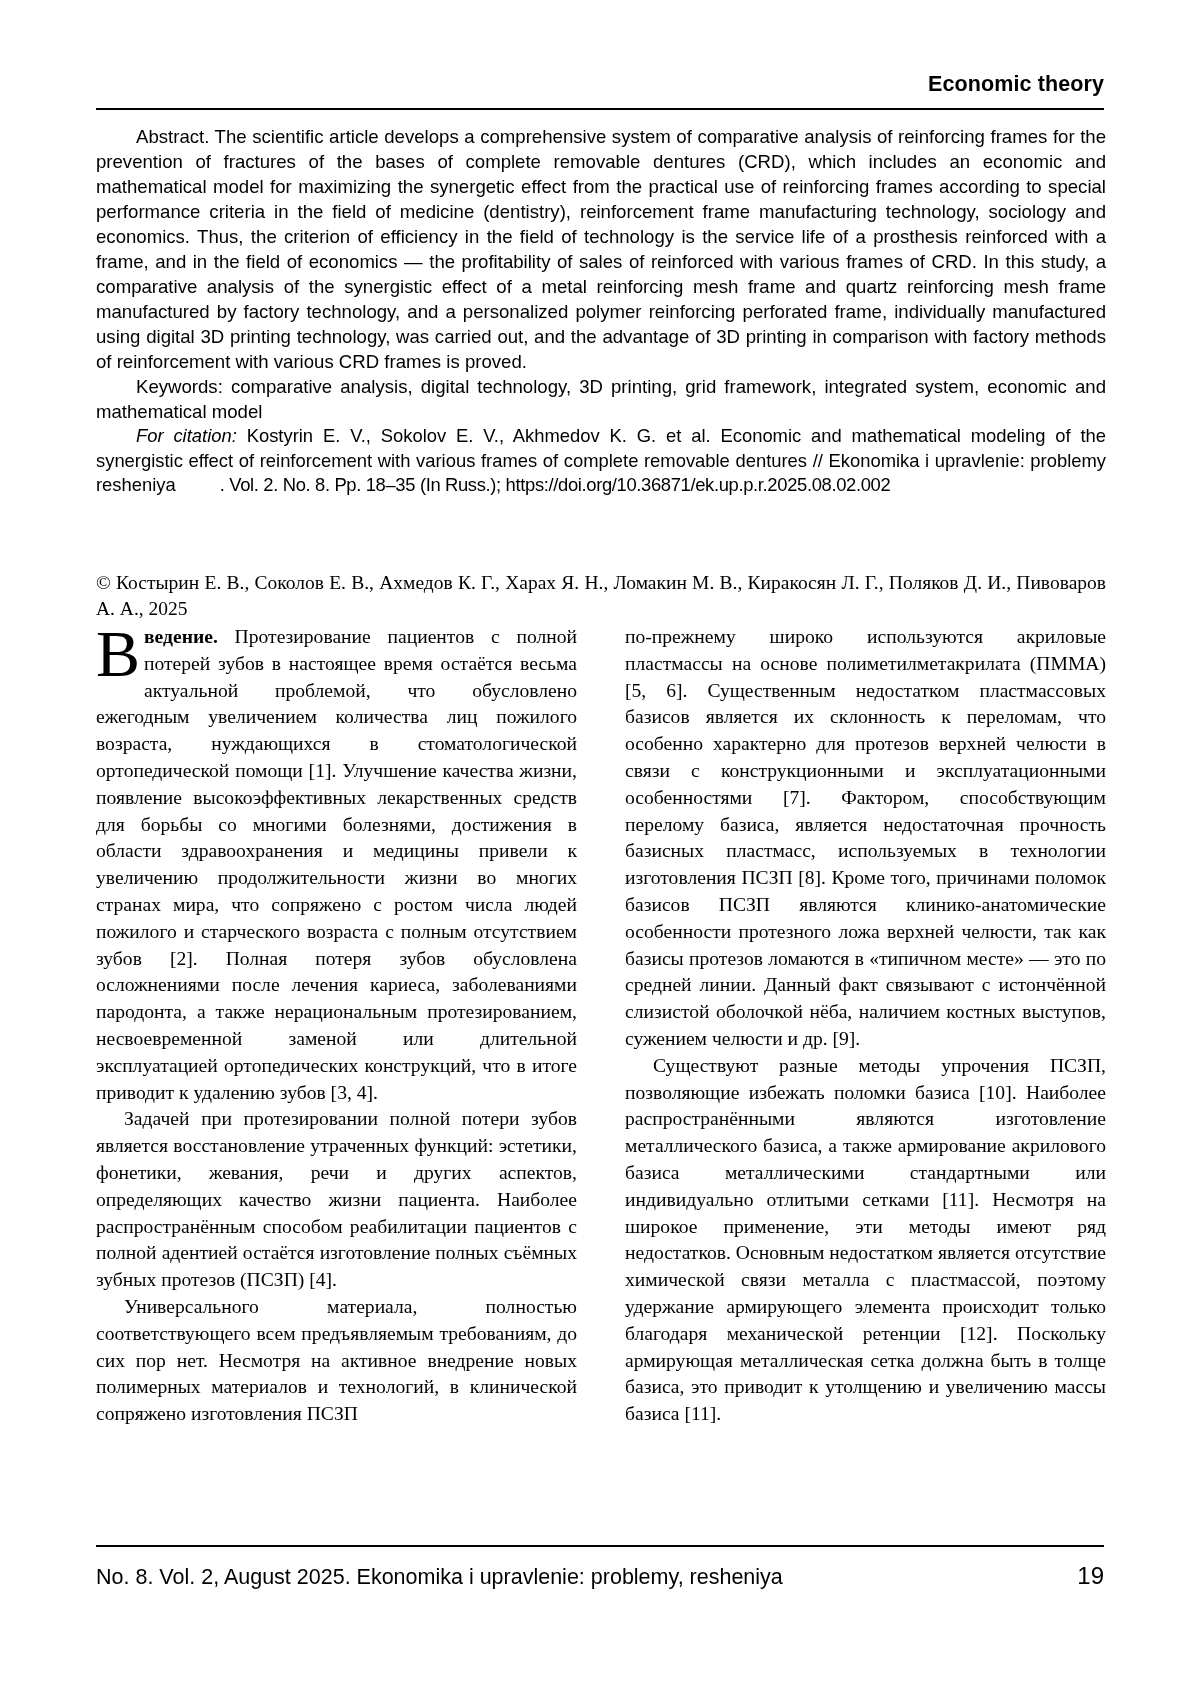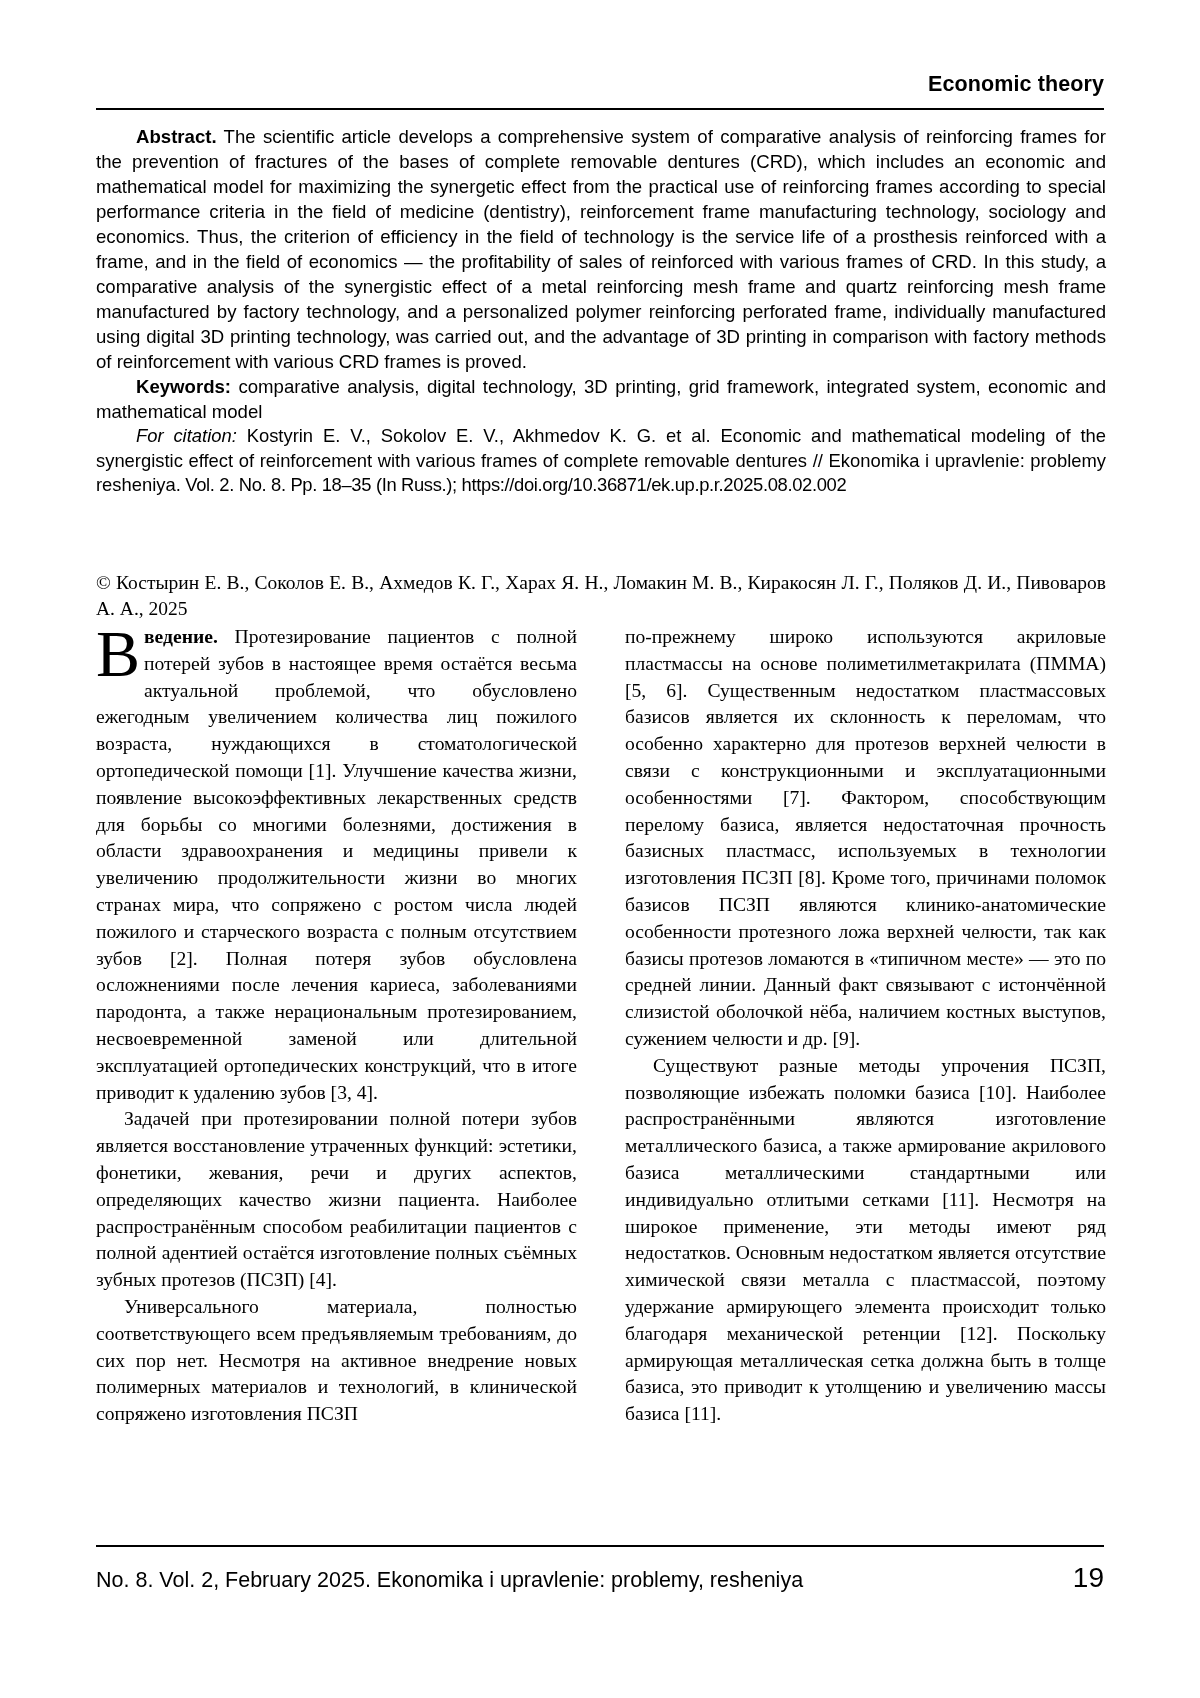--- a/index.html
+++ b/index.html
@@ -53,41 +53,42 @@
     text-align: justify;
     text-justify: inter-word;
   }
   .abs-block p {
     margin: 0;
   }
   .abs-block .ind {
     text-indent: 40px;
   }
   .lbl {
-    font-weight: bold;
+    font-weight: normal;
   }
   .kw {
     margin-top: 1px;
   }
   .cite {
     margin-top: 14px;
     font-size: 18.4px;
     line-height: 1.34;
     text-align: justify;
     text-indent: 40px;
   }
   .cite .lbl-it {
     font-weight: normal;
     font-style: italic;
   }
   .cite .it {
     margin-top: 20px;
   }
   .cite .tight {
     letter-spacing: -0.35px;
+    margin-left: 44px;
   }
   
   .copyright {
     position: absolute;
     left: 96px;
     top: 550px;
     width: 1010px;
     font-family: "Liberation Serif", serif;
     font-size: 19.5px;
     line-height: 1.33;
@@ -146,21 +147,21 @@
     position: absolute;
     left: 96px;
     top: 1562px;
     width: 1008px;
     display: flex;
     justify-content: space-between;
     align-items: baseline;
     font-size: 21.5px;
   }
   .footer .pageno {
-    font-size: 28px;
+    font-size: 24px;
   }
 </style>
 </head>
 <body>
 
 <div class="page">
 
   <div class="runhead">Economic theory</div>
   <div class="rule-top"></div>
 
@@ -182,17 +183,17 @@
 
     <div class="col">
       <p style="text-indent:0">по-прежнему широко используются акриловые пластмассы на основе полиметилметакрилата (ПММА) [5, 6]. Существенным недостатком пластмассовых базисов является их склонность к переломам, что особенно характерно для протезов верхней челюсти в связи с конструкционными и эксплуатационными особенностями [7]. Фактором, способствующим перелому базиса, является недостаточная прочность базисных пластмасс, используемых в технологии изготовления ПСЗП [8]. Кроме того, причинами поломок базисов ПСЗП являются клинико-анатомические особенности протезного ложа верхней челюсти, так как базисы протезов ломаются в «типичном месте» — это по средней линии. Данный факт связывают с истончённой слизистой оболочкой нёба, наличием костных выступов, сужением челюсти и др. [9].</p>
       <p>Существуют разные методы упрочения ПСЗП, позволяющие избежать поломки базиса [10]. Наиболее распространёнными являются изготовление металлического базиса, а также армирование акрилового базиса металлическими стандартными или индивидуально отлитыми сетками [11]. Несмотря на широкое применение, эти методы имеют ряд недостатков. Основным недостатком является отсутствие химической связи металла с пластмассой, поэтому удержание армирующего элемента происходит только благодаря механической ретенции [12]. Поскольку армирующая металлическая сетка должна быть в толще базиса, это приводит к утолщению и увеличению массы базиса [11].</p>
     </div>
 
   </div>
 
   <div class="rule-bottom"></div>
   <div class="footer">
-    <div>No. 8. Vol. 2, February 2025. Ekonomika i upravlenie: problemy, resheniya</div>
+    <div>No. 8. Vol. 2, August 2025. Ekonomika i upravlenie: problemy, resheniya</div>
     <div class="pageno">19</div>
   </div>
 
 </div>
 
 </body></html>

